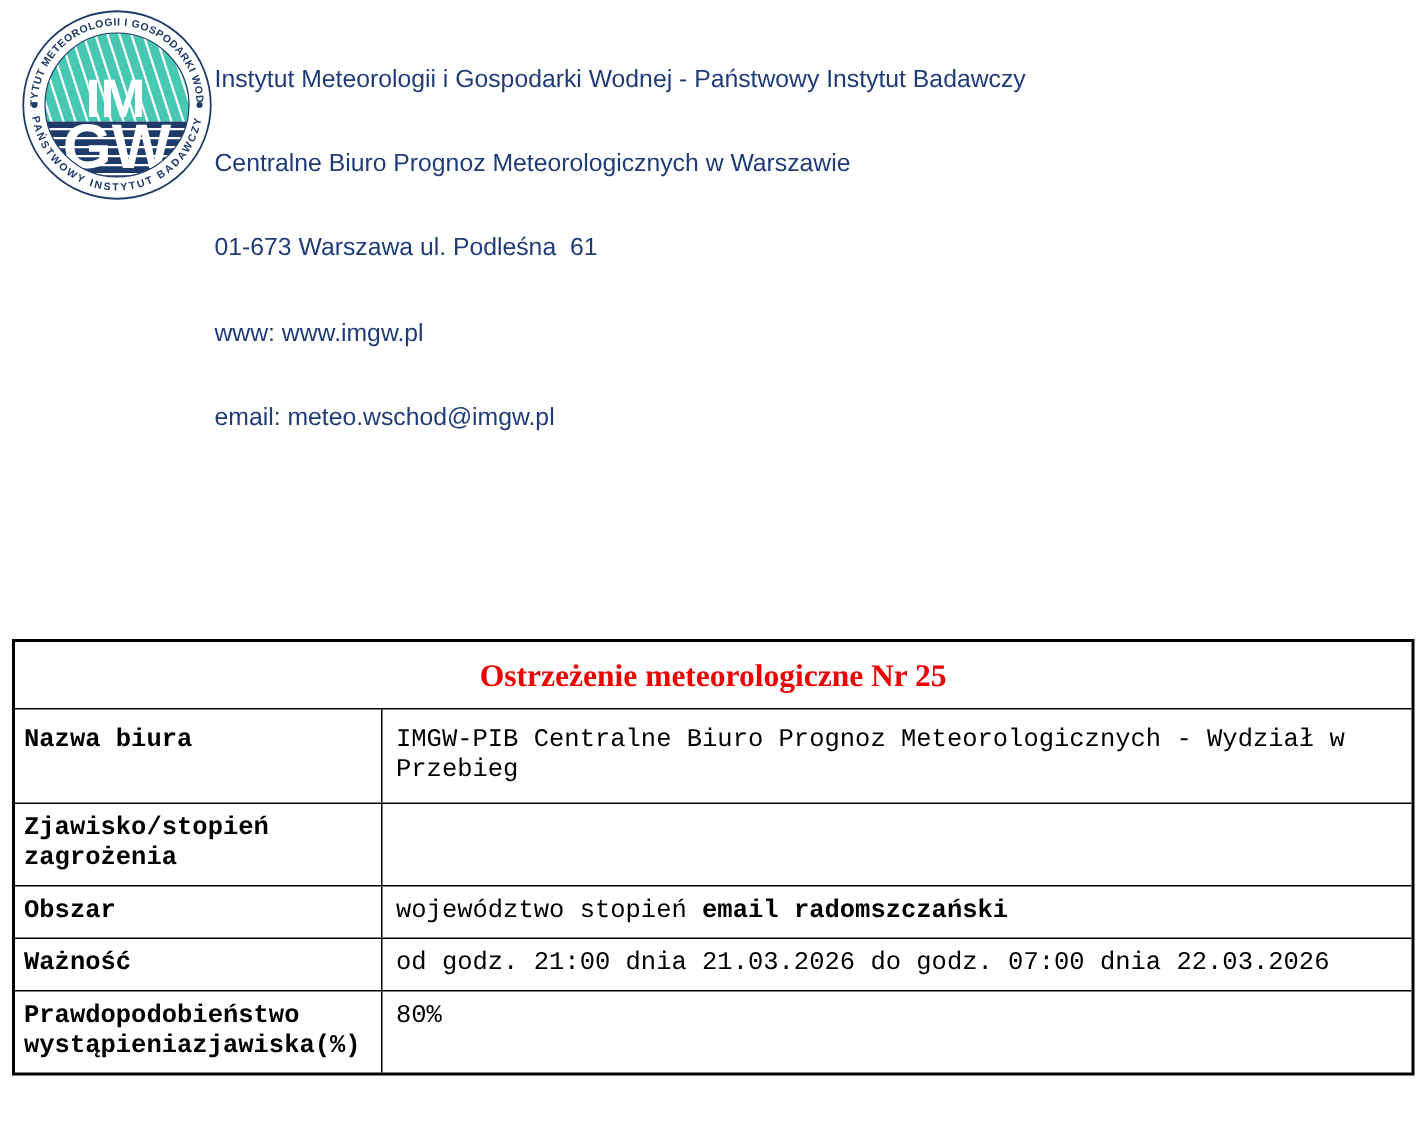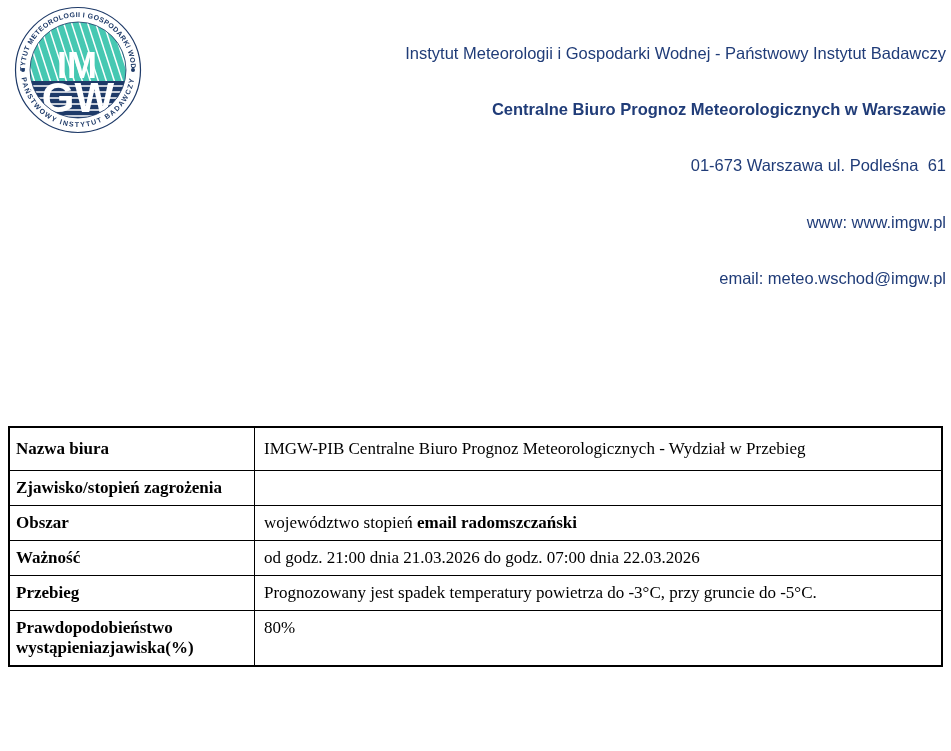--- a/index.html
+++ b/index.html
@@ -11,33 +11,33 @@
   * { margin:0; padding:0; box-sizing:border-box; }
   html, body { background:#ffffff; }
   body {
     width:951px; height:751px; overflow:hidden;
     font-family:"Liberation Serif", serif; color:#000;
   }
   
   .header { display:flex; padding:5px 5px 0 13px; }
   .logo { width:130px; height:130px; flex:0 0 auto; }
   .header-text {
-    flex:1; text-align:right;
+    flex:1; 
     font-family:"Liberation Sans", sans-serif;
     color:var(--navy); font-size:16.5px; line-height:18.8px;
     white-space:pre-wrap; padding-top:1px;
   }
-  .header-text .bold { font-weight:bold; }
+  .header-text .bold { font-weight:normal; }
   
   .wtable { margin:100px 8px 0 8px; border:2px solid #000; background:#fff; }
   .title-row {
     text-align:center; font-weight:bold; font-size:21px;
     color:var(--red); padding:10px 0 9px 0; border-bottom:1px solid #000;
   }
-  .trow { display:grid; grid-template-columns:245px 1fr; border-bottom:1px solid #000; }
+  .trow { display:grid; grid-template-columns:245px 1fr; border-bottom:1px solid #000;font-family:Liberation Mono, monospace; }
   .trow:last-child { border-bottom:none; }
   .tlabel {
     border-right:1px solid #000; font-weight:bold;
     padding:7px 8px 7px 6px; font-size:17px; line-height:20px;
   }
   .tvalue { padding:7px 10px 7px 9px; font-size:17px; line-height:20px; white-space:pre-wrap; }
   .trow.tall .tlabel, .trow.tall .tvalue { padding-top:11px; padding-bottom:11px; }
   
   .ring-text { font-family:"Liberation Sans", sans-serif; font-size:7px; font-weight:bold; letter-spacing:0.4px; }
   .ring-text-bottom { letter-spacing:1.4px; }
@@ -118,44 +118,41 @@
       <div>Instytut Meteorologii i Gospodarki Wodnej - Państwowy Instytut Badawczy</div>
       <div class="bold">Centralne Biuro Prognoz Meteorologicznych w Warszawie</div>
       <div>01-673 Warszawa ul. Podleśna  61</div>
       <div>www: www.imgw.pl</div>
       <div>email: meteo.wschod@imgw.pl</div>
     </div>
   </div>
 
   <div class="wtable">
 
+    <div class="title-row">Ostrzeżenie meteorologiczne Nr 25</div>
 
     <div class="trow tall">
       <div class="tlabel">Nazwa biura</div>
       <div class="tvalue">IMGW-PIB Centralne Biuro Prognoz Meteorologicznych - Wydział w Przebieg</div>
     </div>
 
     <div class="trow">
       <div class="tlabel">Zjawisko/stopień zagrożenia</div>
     </div>
 
     <div class="trow">
       <div class="tlabel">Obszar</div>
       <div class="tvalue"><span>województwo stopień </span><b>email radomszczański</b></div>
     </div>
 
     <div class="trow">
       <div class="tlabel">Ważność</div>
       <div class="tvalue">od godz. 21:00 dnia 21.03.2026 do godz. 07:00 dnia 22.03.2026</div>
     </div>
 
-    <div class="trow">
-      <div class="tlabel">Przebieg</div>
-      <div class="tvalue">Prognozowany jest spadek temperatury powietrza do -3°C, przy gruncie do -5°C.</div>
-    </div>
 
     <div class="trow">
       <div class="tlabel">Prawdopodobieństwo wystąpieniazjawiska(%)</div>
       <div class="tvalue">80%</div>
     </div>
 
   </div>
 
 </div>
 

